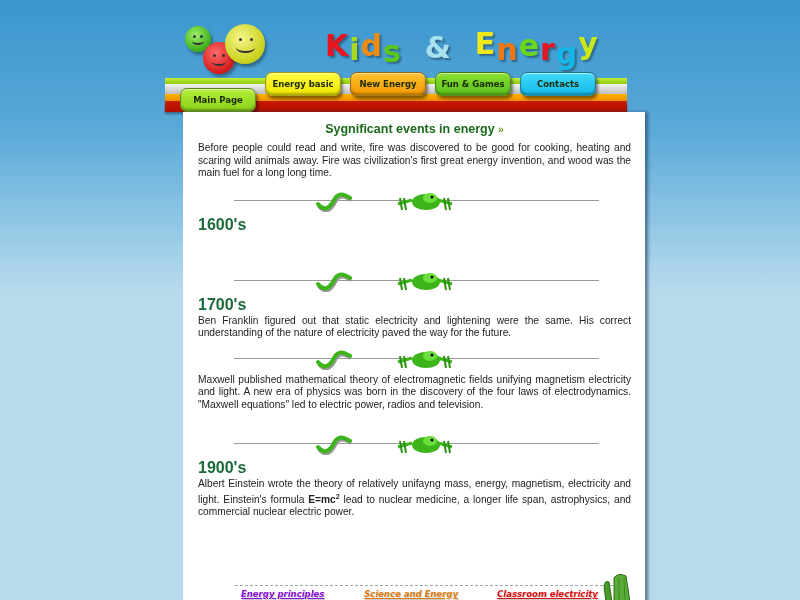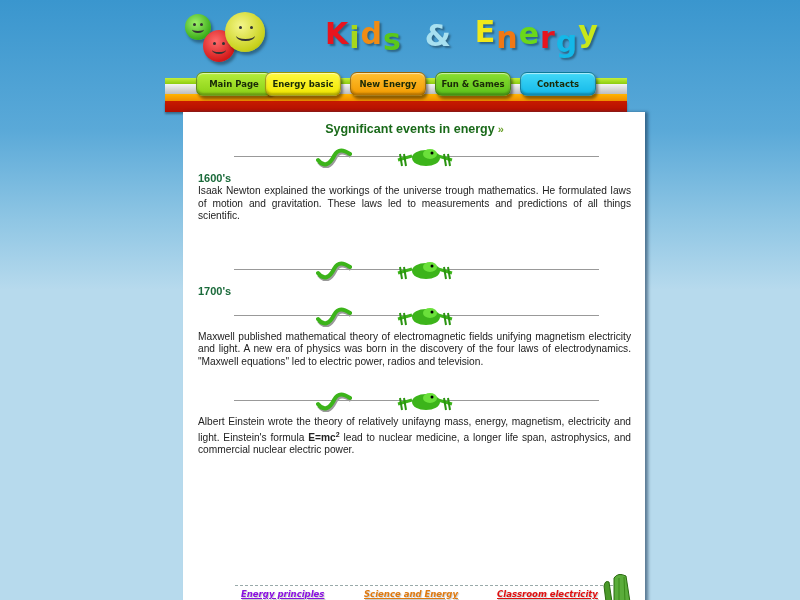--- a/index.html
+++ b/index.html
@@ -1,21 +1,21 @@
 <!DOCTYPE html>
 <html><head>
 <meta charset="utf-8">
 <style>
   html, body { margin: 0; padding: 0; }
   body {
     width: 800px; height: 600px; overflow: hidden; position: relative;
     background: linear-gradient(to bottom, #3a96ce 0px, #5aa9d8 130px, #8fc6e4 220px, #b7daed 290px, #b7daed 600px);
     font-family: "Liberation Sans", sans-serif;
   }
-  .header { position: absolute; left: 0; top: 4px; width: 800px; height: 70px; }
+  .header { position: absolute; left: 0; top: 16px; width: 800px; height: 70px; }
   .smileys { position: absolute; left: 185px; top: 8px; width: 90px; height: 52px; }
   .smiley { position: absolute; border-radius: 50%; box-shadow: 2px 3px 3px rgba(0,0,0,0.35); }
   .smiley .eye { position: absolute; width: 3px; height: 3px; background: #333; border-radius: 50%; }
   .smiley .mouth { position: absolute; border-bottom: 2px solid #333; border-radius: 0 0 50% 50%; }
   .s-green { left: 0; top: 2px; width: 26px; height: 26px; background: radial-gradient(circle at 40% 35%, #9ef06a, #3cae1a 70%, #2a8c10); }
   .s-red { left: 18px; top: 18px; width: 32px; height: 32px; background: radial-gradient(circle at 40% 35%, #ff6a6a, #d31a1a 70%, #a80a0a); }
   .s-yellow { left: 40px; top: 0; width: 40px; height: 40px; background: radial-gradient(circle at 40% 35%, #f4f68a, #c8d01a 70%, #9aa40a); }
   .title-logo { position: absolute; left: 325px; top: 12px; height: 44px; font-family: "DejaVu Sans", sans-serif; font-weight: bold; font-size: 30px; letter-spacing: 1px; }
   .title-logo span { display: inline-block; text-shadow: 2px 2px 2px rgba(0,0,0,0.35); }
 
@@ -25,32 +25,32 @@
   .st-grey { position: absolute; left: 0; top: 6px; width: 100%; height: 10px; background: linear-gradient(#f4f4f4, #bdbdbd); }
   .st-orange { position: absolute; left: 0; top: 16px; width: 100%; height: 7px; background: linear-gradient(#ffb400, #f08c00); }
   .st-red { position: absolute; left: 0; top: 23px; width: 100%; height: 11px; background: linear-gradient(#c81a00, #b00e00); box-shadow: 0 2px 2px rgba(0,0,0,0.35); }
   .nav-btn {
     position: absolute; top: 0; height: 22px; width: 74px; border-radius: 7px;
     font-family: "DejaVu Sans", sans-serif; font-weight: bold; font-size: 8.5px; color: #1a2a08;
     display: flex; align-items: center; justify-content: center; cursor: pointer;
     box-shadow: 2px 3px 3px rgba(0,0,0,0.45), inset 0 1px 1px rgba(255,255,255,0.6), inset 0 -2px 2px rgba(0,0,0,0.25);
     border: 1px solid rgba(0,0,0,0.35);
   }
-  .nb-0 { left: 31px; background: linear-gradient(#b4ee3a, #8ad016); }
+  .nb-0 { left: 15px; background: linear-gradient(#b4ee3a, #8ad016); margin-top: 16px; }
   .nb-1 { left: 100px; background: linear-gradient(#fffa40, #f0e600); }
   .nb-2 { left: 185px; background: linear-gradient(#ffc030, #f29a00); }
   .nb-3 { left: 270px; background: linear-gradient(#8ae030, #5ac01a); }
   .nb-4 { left: 355px; background: linear-gradient(#40d8f8, #14b8e8); width: 74px; }
 
   .panel { position: absolute; left: 183px; top: 112px; width: 462px; height: 530px; background: #fff; box-shadow: 3px 0 3px rgba(30,60,90,0.6); }
   .content { position: absolute; left: 15px; top: 10px; width: 433px; }
   .page-title { text-align: center; color: #1a6a1a; font-weight: bold; font-size: 12.5px; margin: 0 0 6px 0; }
   .page-title .arr { color: #6aa02a; font-size: 11px; margin-left: 3px; }
   .para { font-size: 10.2px; line-height: 12.5px; color: #222; text-align: justify; margin: 0; }
-  .era { color: #1a6a3a; font-weight: bold; font-size: 11px; margin: 0 0 1px 0; }
+  .era { color: #1a6a3a; font-weight: bold; font-size: 16px; margin: 0 0 1px 0; }
   .divider { position: relative; height: 30px; }
   .divider .line { position: absolute; left: 36px; right: 32px; top: 14px; border-top: 1px solid #999; }
   .snake { position: absolute; left: 118px; top: 4px; }
   .gecko { position: absolute; left: 198px; top: 2px; }
 
   .footer-line { position: absolute; left: 235px; top: 585px; width: 378px; border-top: 1px dashed #9aa; }
   .footer-links { position: absolute; top: 589px; left: 0; width: 800px; height: 12px; }
   .flink { position: absolute; font-family: "DejaVu Sans", sans-serif; font-weight: bold; font-style: italic; font-size: 8.5px; text-decoration: underline; cursor: pointer; text-shadow: 1px 1px 1px rgba(0,0,0,0.2); }
   .fl-0 { left: 241px; color: #8a10e0; }
   .fl-1 { left: 364px; color: #e07a10; }
@@ -94,53 +94,54 @@
   <div class="nav-btn nb-2">New Energy</div>
   <div class="nav-btn nb-3">Fun &amp; Games</div>
   <div class="nav-btn nb-4">Contacts</div>
 </div>
 
 <div class="panel">
   <div class="content">
     <h1 class="page-title">
       <span>Sygnificant events in energy</span><span class="arr">»</span>
     </h1>
+    <p class="para">Before people could read and write, fire was discovered to be good for cooking, heating and scaring wild animals away. Fire was civilization's first great energy invention, and wood was the main fuel for a long long time.</p>
 
     <div class="divider" style="margin-top:6px">
       <div class="line"></div>
       <svg class="snake" width="36" height="22" viewBox="0 0 36 22">
           <path d="M2 14 C8 22 14 18 18 10 C22 2 28 4 34 8" stroke="#9a9a9a" stroke-width="4" fill="none" transform="translate(1,2)"></path>
           <path d="M2 14 C8 22 14 18 18 10 C22 2 28 4 34 8" stroke="#3cb41a" stroke-width="4" fill="none" stroke-linecap="round"></path>
         </svg>
       <svg class="gecko" width="58" height="26" viewBox="0 0 58 26">
           <ellipse cx="30" cy="14" rx="14" ry="8" fill="#3cb41a"></ellipse>
           <ellipse cx="34" cy="10" rx="7" ry="5" fill="#6ae03a"></ellipse>
           <circle cx="36" cy="9" r="1.5" fill="#000"></circle>
           <path d="M2 16 L16 12 M42 12 L56 16" stroke="#3cb41a" stroke-width="3"></path>
           <path d="M4 10 L6 22 M8 10 L10 22 M48 10 L50 22 M52 10 L54 22" stroke="#2a9410" stroke-width="2"></path>
         </svg>
     </div>
     <div class="era">1600's</div>
-    <p class="para">Isaak Newton explained the workings of the universe trough mathematics. He formulated laws of motion and gravitation. These laws led to measurements and predictions of all things scientific.</p>
 
     <div class="divider" style="margin-top:32px">
       <div class="line"></div>
       <svg class="snake" width="36" height="22" viewBox="0 0 36 22">
           <path d="M2 14 C8 22 14 18 18 10 C22 2 28 4 34 8" stroke="#9a9a9a" stroke-width="4" fill="none" transform="translate(1,2)"></path>
           <path d="M2 14 C8 22 14 18 18 10 C22 2 28 4 34 8" stroke="#3cb41a" stroke-width="4" fill="none" stroke-linecap="round"></path>
         </svg>
       <svg class="gecko" width="58" height="26" viewBox="0 0 58 26">
           <ellipse cx="30" cy="14" rx="14" ry="8" fill="#3cb41a"></ellipse>
           <ellipse cx="34" cy="10" rx="7" ry="5" fill="#6ae03a"></ellipse>
           <circle cx="36" cy="9" r="1.5" fill="#000"></circle>
           <path d="M2 16 L16 12 M42 12 L56 16" stroke="#3cb41a" stroke-width="3"></path>
           <path d="M4 10 L6 22 M8 10 L10 22 M48 10 L50 22 M52 10 L54 22" stroke="#2a9410" stroke-width="2"></path>
         </svg>
     </div>
     <div class="era">1700's</div>
+    <p class="para">Ben Franklin figured out that static electricity and lightening were the same. His correct understanding of the nature of electricity paved the way for the future.</p>
 
     <div class="divider" style="margin-top:4px">
       <div class="line"></div>
       <svg class="snake" width="36" height="22" viewBox="0 0 36 22">
           <path d="M2 14 C8 22 14 18 18 10 C22 2 28 4 34 8" stroke="#9a9a9a" stroke-width="4" fill="none" transform="translate(1,2)"></path>
           <path d="M2 14 C8 22 14 18 18 10 C22 2 28 4 34 8" stroke="#3cb41a" stroke-width="4" fill="none" stroke-linecap="round"></path>
         </svg>
       <svg class="gecko" width="58" height="26" viewBox="0 0 58 26">
           <ellipse cx="30" cy="14" rx="14" ry="8" fill="#3cb41a"></ellipse>
           <ellipse cx="34" cy="10" rx="7" ry="5" fill="#6ae03a"></ellipse>
@@ -158,20 +159,21 @@
           <path d="M2 14 C8 22 14 18 18 10 C22 2 28 4 34 8" stroke="#3cb41a" stroke-width="4" fill="none" stroke-linecap="round"></path>
         </svg>
       <svg class="gecko" width="58" height="26" viewBox="0 0 58 26">
           <ellipse cx="30" cy="14" rx="14" ry="8" fill="#3cb41a"></ellipse>
           <ellipse cx="34" cy="10" rx="7" ry="5" fill="#6ae03a"></ellipse>
           <circle cx="36" cy="9" r="1.5" fill="#000"></circle>
           <path d="M2 16 L16 12 M42 12 L56 16" stroke="#3cb41a" stroke-width="3"></path>
           <path d="M4 10 L6 22 M8 10 L10 22 M48 10 L50 22 M52 10 L54 22" stroke="#2a9410" stroke-width="2"></path>
         </svg>
     </div>
+    <div class="era">1900's</div>
     <p class="para"><span>Albert Einstein wrote the theory of relatively unifayng mass, energy, magnetism, electricity and light. Einstein's formula </span><b><span>E=mc</span><sup>2</sup></b><span> lead to nuclear medicine, a longer life span, astrophysics, and commercial nuclear electric power.</span></p>
   </div>
 </div>
 
 <div class="footer-line"></div>
 <div class="footer-links">
   <a class="flink fl-0">Energy principles</a>
   <a class="flink fl-1">Science and Energy</a>
   <a class="flink fl-2">Classroom electricity</a>
 </div>

